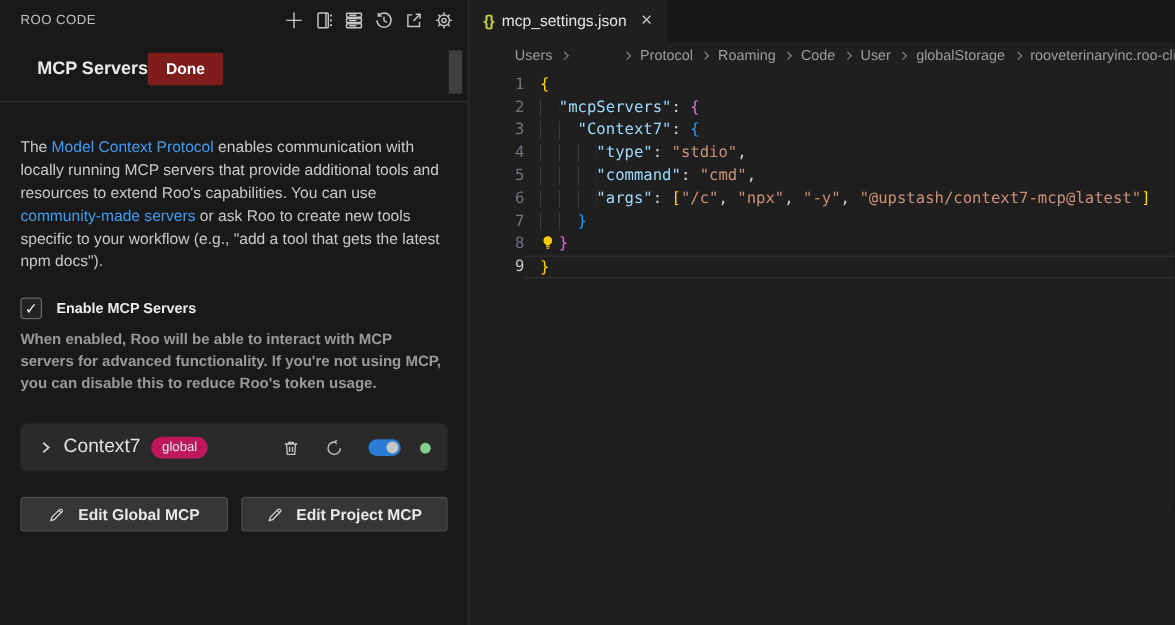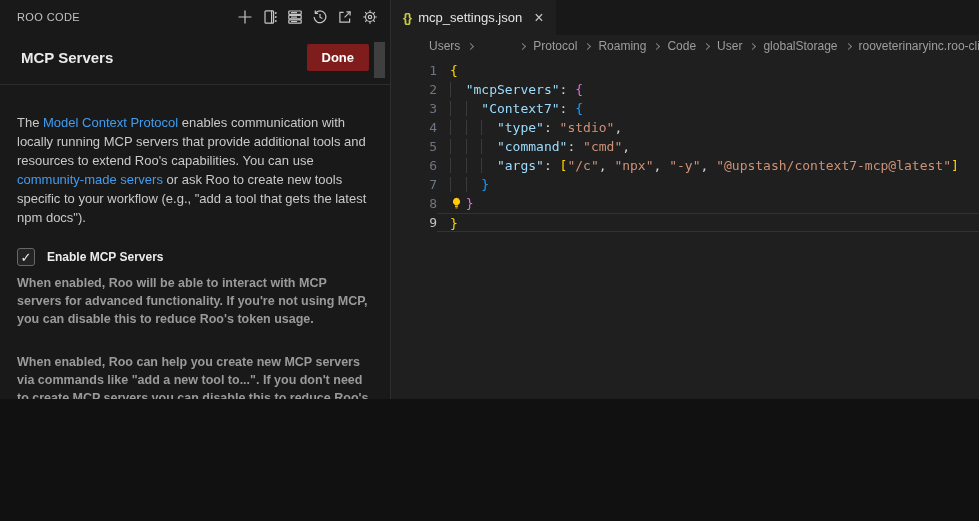--- a/index.html
+++ b/index.html
@@ -1,30 +1,30 @@
 <!DOCTYPE html>
 <html><head>
 <meta charset="utf-8">
 <style>
   * { margin:0; padding:0; box-sizing:border-box; }
   html,body { background:#111; }
-  .app { width:979px; height:399px; display:flex; overflow:hidden;
+  .app { width:979px; height:521px; display:flex; overflow:hidden;
          font-family:"Liberation Sans",sans-serif; background:#1f1f1f; position:relative; }
 
   
   .panel { width:391px; flex:0 0 391px; background:#191919; position:relative;
            border-right:1px solid #2e2e2e; }
   .panel-header { height:33px; display:flex; align-items:center; justify-content:space-between;
                   padding:0 12px 0 17px; }
   .ext-title { font-size:11px; color:#c2c2c2; letter-spacing:.4px; }
   .header-icons { display:flex; gap:8px; }
   .hicon { width:17px; height:17px; display:flex; align-items:center; justify-content:center; cursor:pointer; }
   .hicon svg { width:16px; height:16px; stroke:#c5c5c5; fill:none; stroke-width:1.2; }
 
-  .title-bar { display:flex; align-items:center; justify-content:space-between; padding:11px 21px 13px; }
+  .title-bar { display:flex; align-items:center; padding:11px 31px 13px; }
   .page-title { font-size:15px; font-weight:bold; color:#eaeaea; }
   .done-btn { background:#7f1d1d; color:#fff; border:none; border-radius:2px;
               font-family:inherit; font-size:13px; font-weight:bold; padding:6px 15px; cursor:pointer; }
   .hdivider { height:1px; background:#2d2d2d; }
 
   .panel-body { padding:28px 17px 0; font-size:13px; color:#c9c9c9; }
   .intro { line-height:19px; margin-bottom:21px; }
   .intro .link { color:#429cf0; cursor:pointer; }
 
   .toggle { margin-bottom:25px; }
@@ -33,21 +33,21 @@
               background:#242424; color:#f0f0f0; font-size:13px; line-height:1;
               display:flex; align-items:center; justify-content:center; cursor:pointer; flex-shrink:0; }
   .toggle-label { font-weight:bold; color:#ececec; font-size:12px; }
   .toggle-desc { margin-top:8px; color:#9a9a9a; font-size:12.5px; line-height:18px; max-width:358px;font-weight:bold; }
 
   .server-row { margin-top:0; height:40px; background:#2a2a2a; border-radius:5px;
                 display:flex; align-items:center; padding:0 14px 0 15px; }
   .chev-icon { width:12px; height:12px; flex-shrink:0; cursor:pointer; }
   .chev-icon svg { width:12px; height:12px; stroke:#cccccc; fill:none; stroke-width:1.6; }
   .server-name { font-size:16px; color:#e2e2e2; margin-left:9px; }
-  .badge { background:#737373; color:#e5e5e5; font-size:11px; padding:3px 9px; border-radius:9px; margin-left:9px; }
+  .badge { background:#be185d; color:#e5e5e5; font-size:11px; padding:3px 9px; border-radius:9px; margin-left:9px; }
   .spacer { flex:1; }
   .row-icon { width:17px; height:17px; display:flex; align-items:center; justify-content:center; cursor:pointer; }
   .row-icon svg { width:15px; height:15px; stroke:#c5c5c5; fill:none; stroke-width:1.2; }
   .switch { width:27px; height:14px; border-radius:7px; background:#2b7cd4; position:relative;
             margin:0 16px 0 20px; cursor:pointer; flex-shrink:0; }
   .knob { position:absolute; right:2px; top:2px; width:10px; height:10px; border-radius:50%; background:#c6c6c6; }
   .status-dot { width:9px; height:9px; border-radius:50%; background:#82ce8c; flex-shrink:0; }
   .trash-gap { margin-right:19px; }
 
   .mcp-buttons { display:flex; gap:11px; margin-top:21px; }
@@ -156,21 +156,20 @@
 
       <div id="toggles">
           <div class="toggle">
             <div class="toggle-row">
               <span class="checkbox">✓</span>
               <span class="toggle-label">Enable MCP Servers</span>
             </div>
             <div class="toggle-desc">When enabled, Roo will be able to interact with MCP servers for advanced functionality. If you're not using MCP, you can disable this to reduce Roo's token usage.</div>
           </div>
           <div class="toggle">
-            <div class="toggle-desc">When enabled, Roo can help you create new MCP servers via commands like "add a new tool to...". If you don't need to create MCP servers you can disable this to reduce Roo's token usage.</div>
           </div>
         </div>
 
       <div class="server-row">
         <span class="chev-icon">
           <svg viewBox="0 0 12 12">
               <polyline points="4,2 8.5,6 4,10"></polyline>
             </svg>
         </span>
         <span class="server-name">Context7</span>

